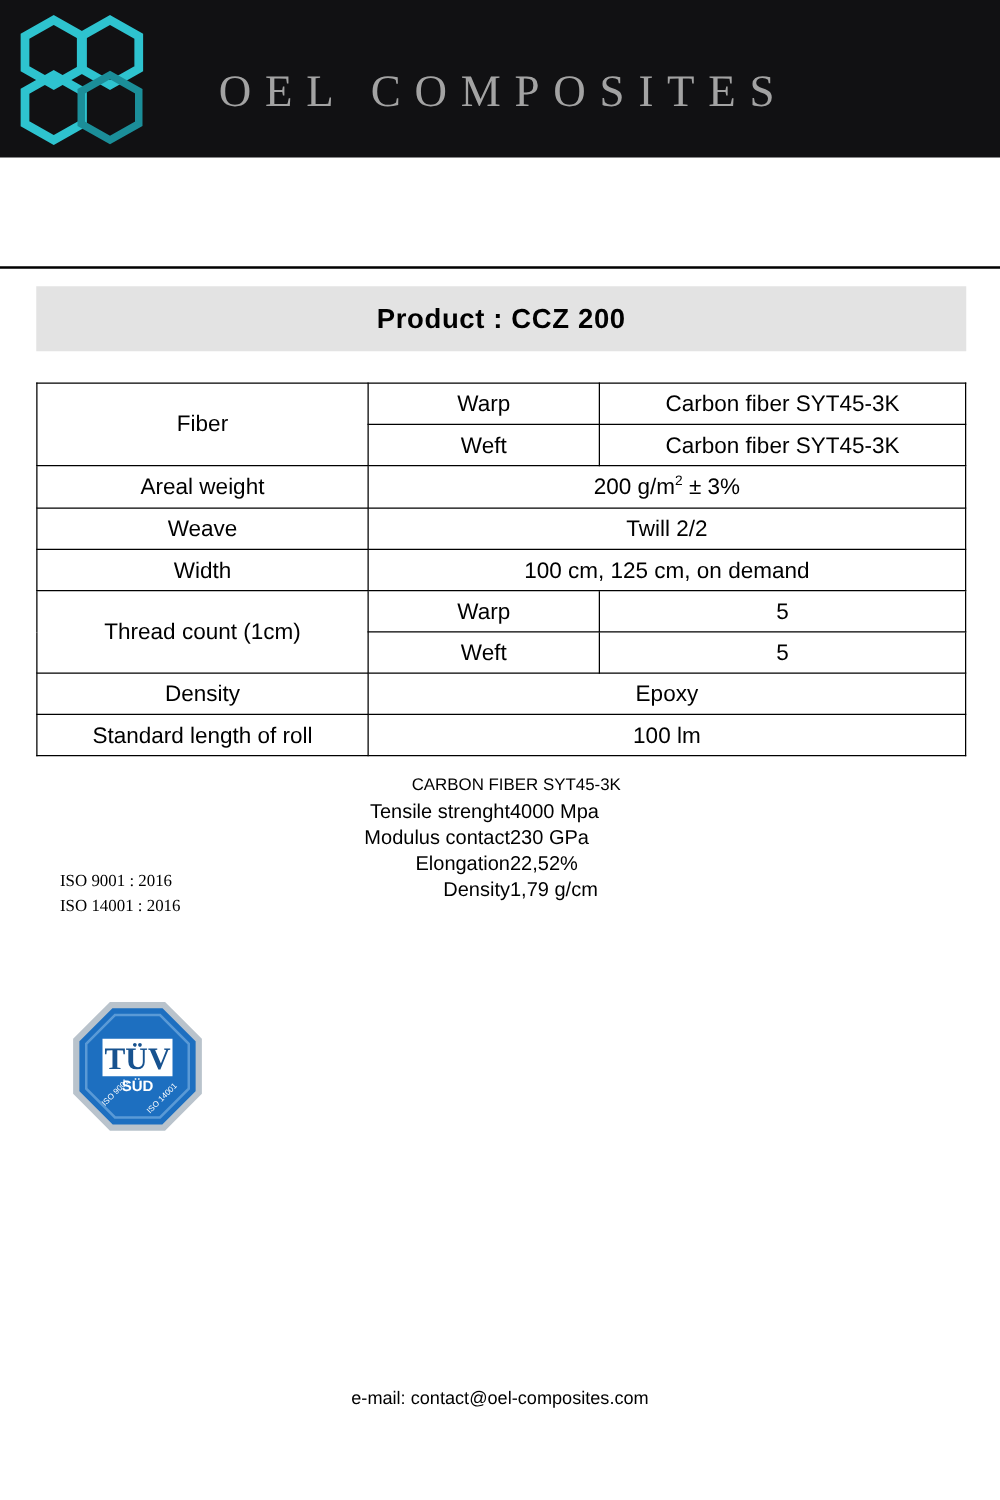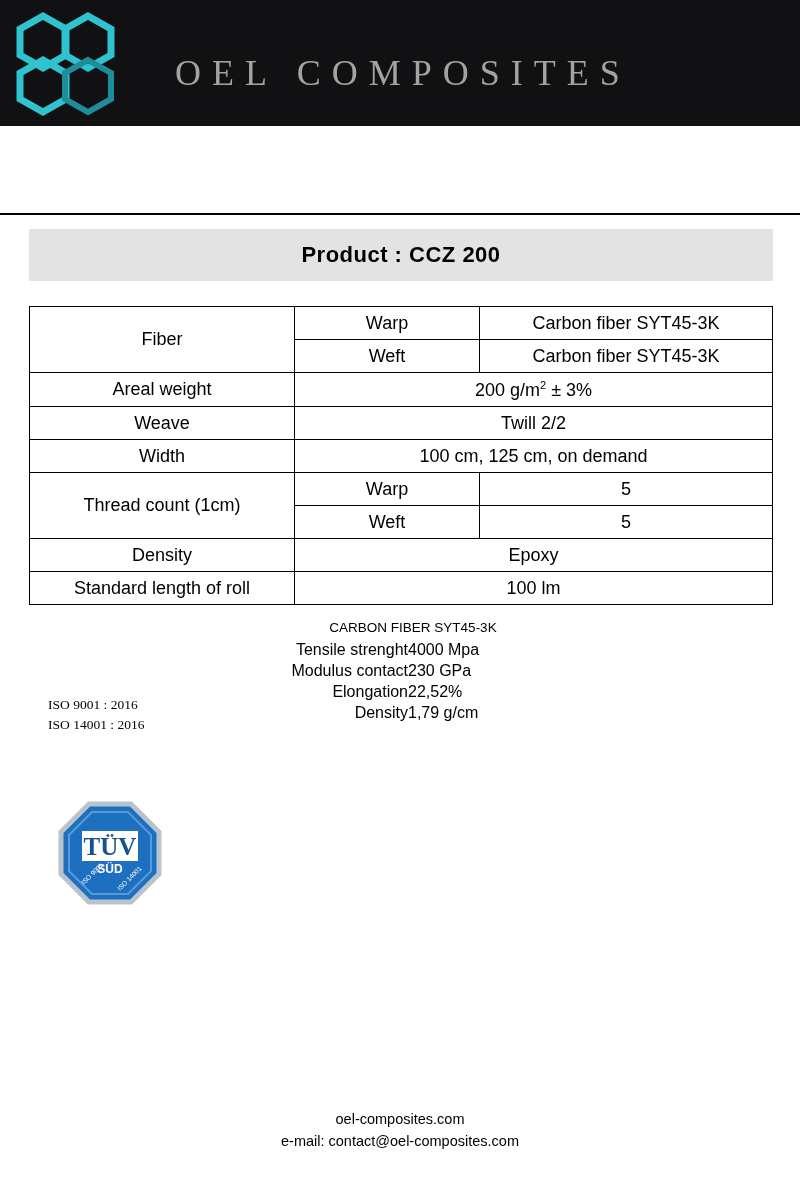--- a/index.html
+++ b/index.html
@@ -242,15 +242,14 @@
     <polygon points="34,11 70,11 93,34 93,70 70,93 34,93 11,70 11,34" fill="none" stroke="#5a9ad6" stroke-width="2"></polygon>
     <rect x="24" y="30" width="56" height="30" fill="#ffffff"></rect>
     <text x="52" y="54" text-anchor="middle" font-family="Liberation Serif, serif" font-size="25" font-weight="bold" fill="#17528f">TÜV</text>
     <text x="52" y="72" text-anchor="middle" font-family="Liberation Sans, sans-serif" font-size="12" font-weight="bold" fill="#ffffff">SÜD</text>
     <text x="26" y="84" font-family="Liberation Sans, sans-serif" font-size="6.5" fill="#ffffff" transform="rotate(-45 26 84)">ISO 9001</text>
     <text x="62" y="90" font-family="Liberation Sans, sans-serif" font-size="6.5" fill="#ffffff" transform="rotate(-45 62 90)">ISO 14001</text>
   </svg>
 </div>
 
 <div class="footer">
-  <div>oel-composites.com</div>
   <div>e-mail: contact@oel-composites.com</div>
 </div>
 
 </body></html>

